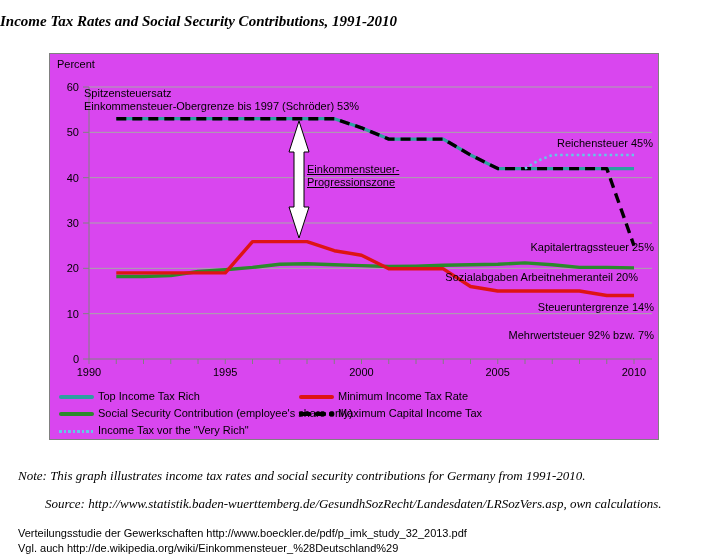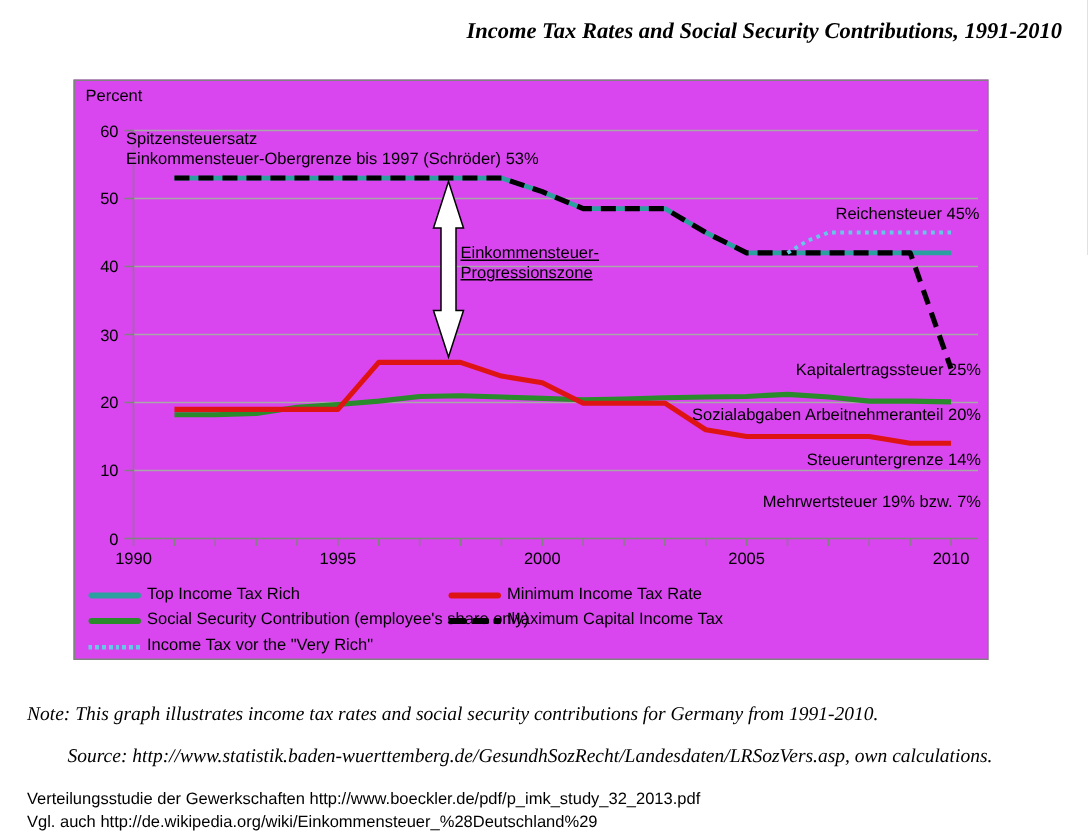--- a/index.html
+++ b/index.html
@@ -1,30 +1,30 @@
 <!DOCTYPE html>
 <html><head>
 <meta charset="utf-8">
 <style>
   html,body{margin:0;padding:0;background:#fff;}
   body{width:725px;height:558px;position:relative;font-family:"Liberation Sans",sans-serif;color:#000;overflow:hidden;}
   .abs{position:absolute;}
-  #title{top:13px;left:0;width:708px;text-align:right;font-family:"Liberation Serif",serif;font-style:italic;font-weight:bold;font-size:15px;}
+  #title{top:13px;left:0;width:708px;text-align:left;font-family:"Liberation Serif",serif;font-style:italic;font-weight:bold;font-size:15px;}
   #chart-box{left:49px;top:53px;width:608px;height:385px;border:1px solid #808080;background:#d946ef;}
   #percent-label{left:7px;top:4px;font-size:11px;}
   #plot-svg{left:0;top:0;}
   .tick{font-family:"Liberation Sans",sans-serif;font-size:11px;fill:#000;}
   .anno{font-size:11px;line-height:13px;white-space:nowrap;}
   .anno.right{text-align:right;}
   
   #anno-spitzensteuersatz{left:34px;top:33px;}
   #anno-progressionszone{left:257px;top:109px;text-decoration:underline;}
   #anno-reichensteuer{right:5px;top:83px;margin-left:37px;}
   #anno-kapitalertragssteuer{right:4px;top:187px;}
-  #anno-sozialabgaben{right:4px;top:217px;}
+  #anno-sozialabgaben{right:20px;top:217px;}
   #anno-steueruntergrenze{right:4px;top:247px;}
   #anno-mehrwertsteuer{right:4px;top:275px;}
   
   .lg-item{position:absolute;height:15px;}
   .lg-label{position:absolute;left:39px;top:0;font-size:11px;white-space:nowrap;}
   .sw{position:absolute;left:0;top:5px;width:35px;height:4px;display:block;}
   .sw span{display:inline-block;height:4px;vertical-align:top;}
   #note-line{left:18px;top:468px;font-family:"Liberation Serif",serif;font-style:italic;font-size:13px;text-align:right;}
   #source-line{left:18px;top:496px;font-family:"Liberation Serif",serif;font-style:italic;font-size:13px;margin-left:27px;}
   #ref-line-1{left:18px;top:527px;font-size:11px;}
@@ -99,21 +99,21 @@
     <div>Einkommensteuer-Obergrenze bis 1997 (Schröder) 53%</div>
   </div>
   <div class="abs anno" id="anno-progressionszone">
     <div>Einkommensteuer-</div>
     <div>Progressionszone</div>
   </div>
   <div class="abs anno right" id="anno-reichensteuer">Reichensteuer 45%</div>
   <div class="abs anno right" id="anno-kapitalertragssteuer">Kapitalertragssteuer 25%</div>
   <div class="abs anno right" id="anno-sozialabgaben">Sozialabgaben Arbeitnehmeranteil 20%</div>
   <div class="abs anno right" id="anno-steueruntergrenze">Steueruntergrenze 14%</div>
-  <div class="abs anno right" id="anno-mehrwertsteuer">Mehrwertsteuer 19% bzw. 7%</div>
+  <div class="abs anno right" id="anno-mehrwertsteuer">Mehrwertsteuer 92% bzw. 7%</div>
 
   <div class="lg-item" style="left:9px;top:336px">
     <span class="sw" style="background: rgb(44, 160, 160); border-radius: 2px;"></span>
     <span class="lg-label">Top Income Tax Rich</span>
   </div>
   <div class="lg-item" style="left:249px;top:336px">
     <span class="sw" style="background: rgb(222, 20, 20); border-radius: 2px;"></span>
     <span class="lg-label">Minimum Income Tax Rate</span>
   </div>
   <div class="lg-item" style="left:9px;top:353px">

